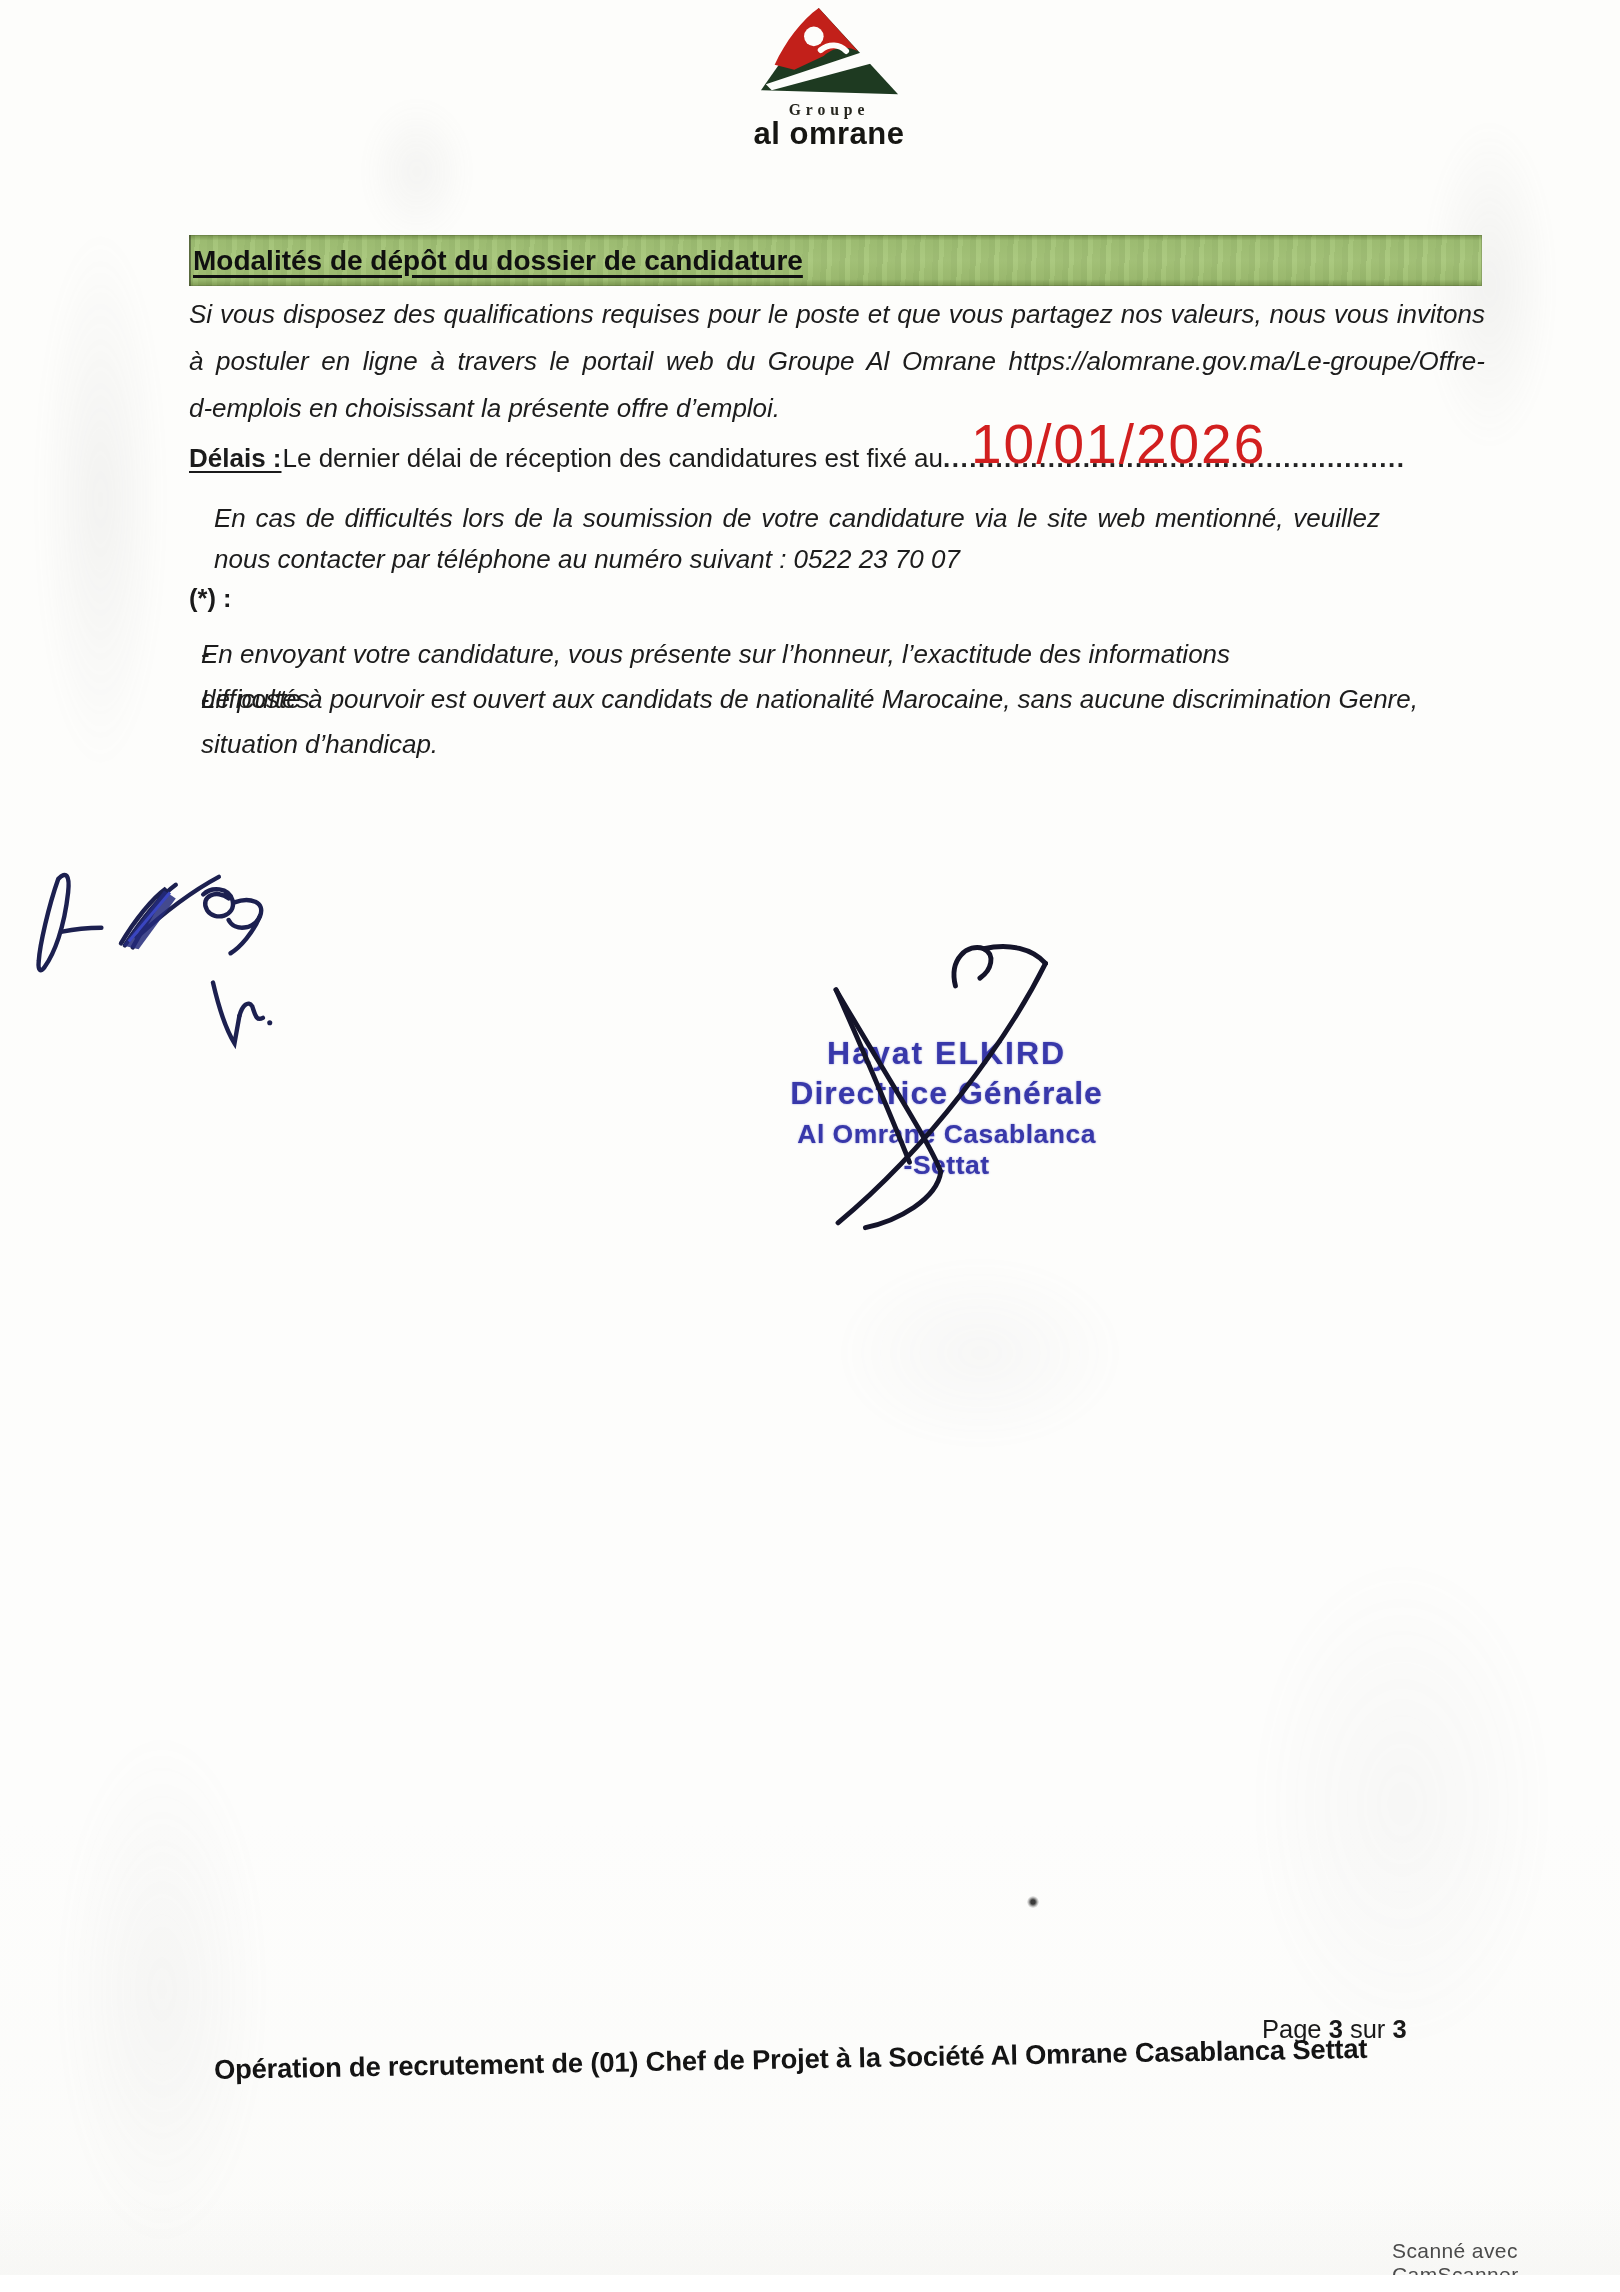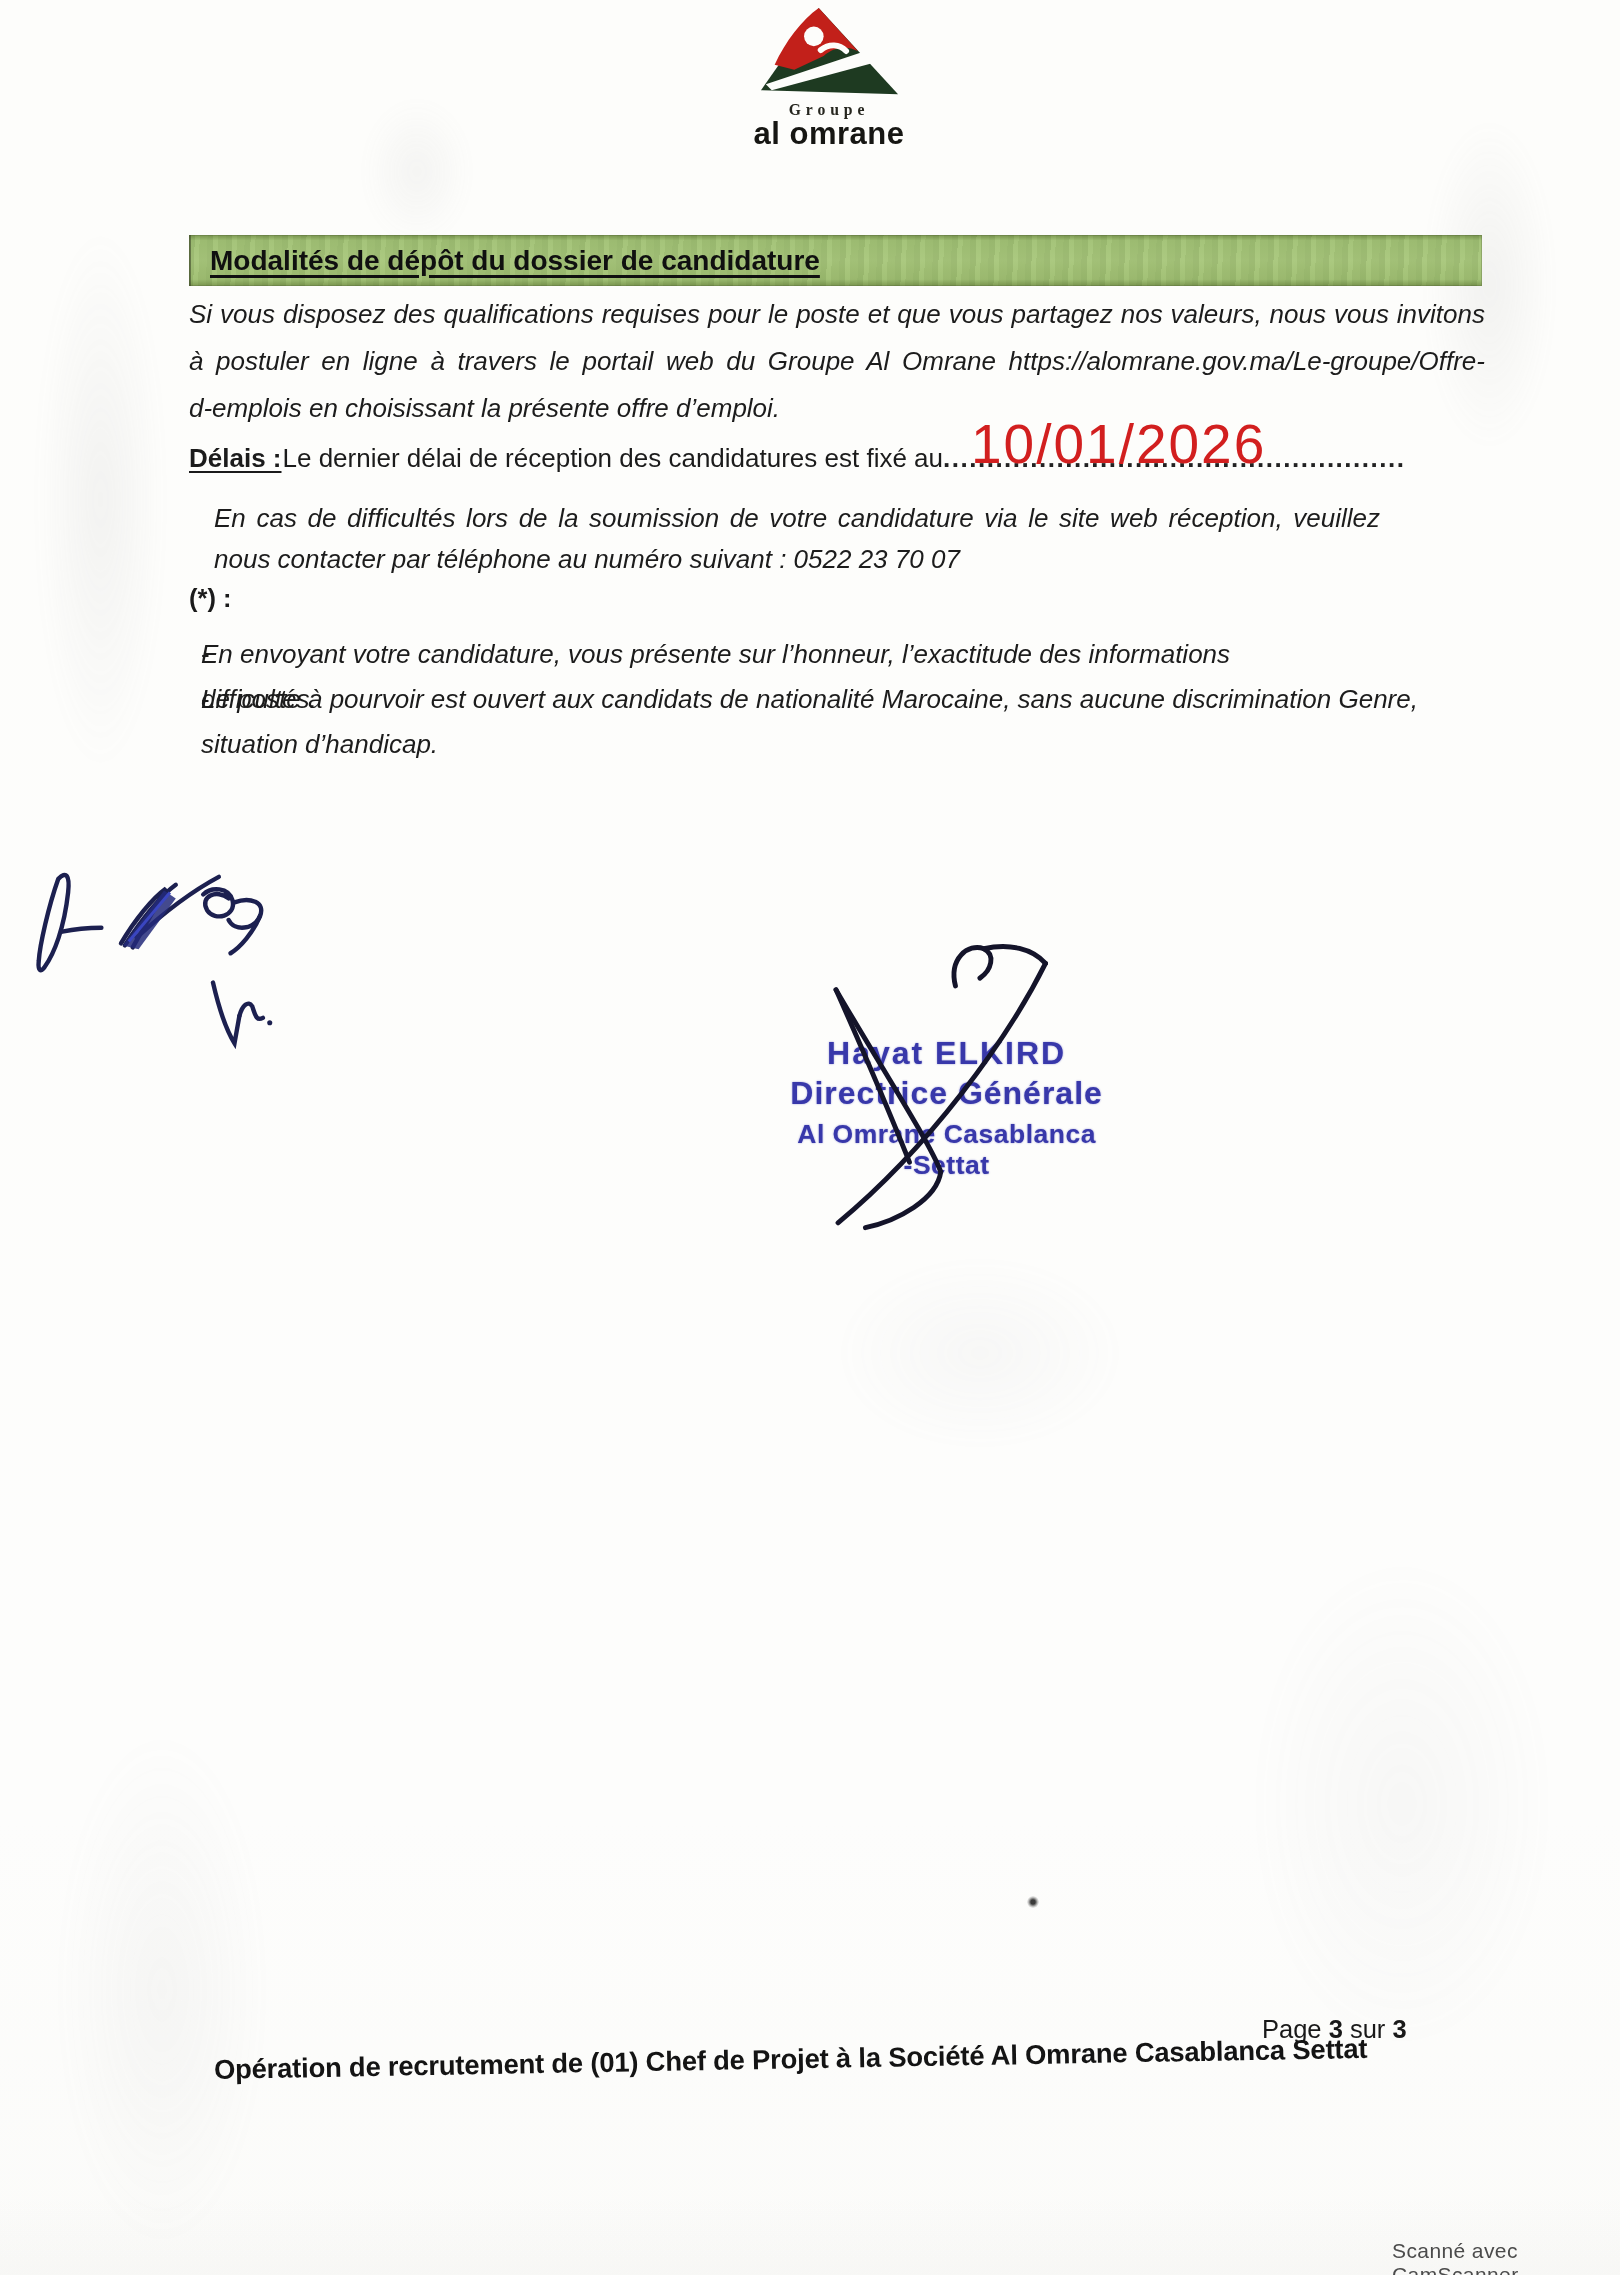--- a/index.html
+++ b/index.html
@@ -14,21 +14,21 @@
   .logo svg { display:block; margin:0 auto; }
   .logo-groupe { font-family:"Liberation Serif", serif; font-weight:bold; font-size:15.7px;
                  letter-spacing:4.9px; color:#26261f; margin-top:1px; }
   .logo-brand  { font-size:31px; font-weight:bold; color:#161613; letter-spacing:0.5px; margin-top:-2.9px; }
 
   
   .section-bar {
     position:absolute; left:189px; top:235px; width:1293px; height:51px; box-sizing:border-box;
     background:linear-gradient(180deg,#7e9b53 0%, #a5c47a 11%, #abc980 50%, #a2c176 87%, #7e9b53 100%);
     box-shadow: inset 2px 0 0 rgba(60,70,40,.55), inset 0 0 0 1px rgba(95,110,65,.35);
-    display:flex; align-items:center; padding-left:21px;
+    display:flex; align-items:center; padding-left:4px;
   }
   .section-bar::after {
     content:""; position:absolute; inset:0; pointer-events:none; opacity:.28;
     background:repeating-linear-gradient(92deg, rgba(110,130,75,.5) 0 5.9px, rgba(255,255,255,.25) 5.9px 10.8px, rgba(140,160,95,.4) 10.8px 18.6px);
     mix-blend-mode:multiply;
   }
   .section-title {
     position:relative; z-index:1; font-size:28px; font-weight:bold; color:#101010;
     text-decoration:underline; text-decoration-thickness:2.9px; text-underline-offset:4.9px;
   }
@@ -129,21 +129,21 @@
     </div>
 
   <div class="delai">
     <span class="delai-label">Délais :</span>
     <span>Le dernier délai de réception des candidatures est fixé au</span>
     <span class="dotted-leader">..........................................................................................</span>
     <span class="date-red">10/01/2026</span>
   </div>
 
   <div class="para contact">
-      <div class="tline">En cas de difficultés lors de la soumission de votre candidature via le site web réception, veuillez</div>
+      <div class="tline">En cas de difficultés lors de la soumission de votre candidature via le site web mentionné, veuillez</div>
       <div class="tline">nous contacter par téléphone au numéro suivant : 0522 23 70 07</div>
     </div>
 
   <div class="footnote">(*) :</div>
 
   <div class="bullets">
     <div class="bullet">
       <div class="bullet-dash">-</div>
       <div class="bullet-body para">
           <div class="tline">En envoyant votre candidature, vous présente sur l’honneur, l’exactitude des informations</div>

